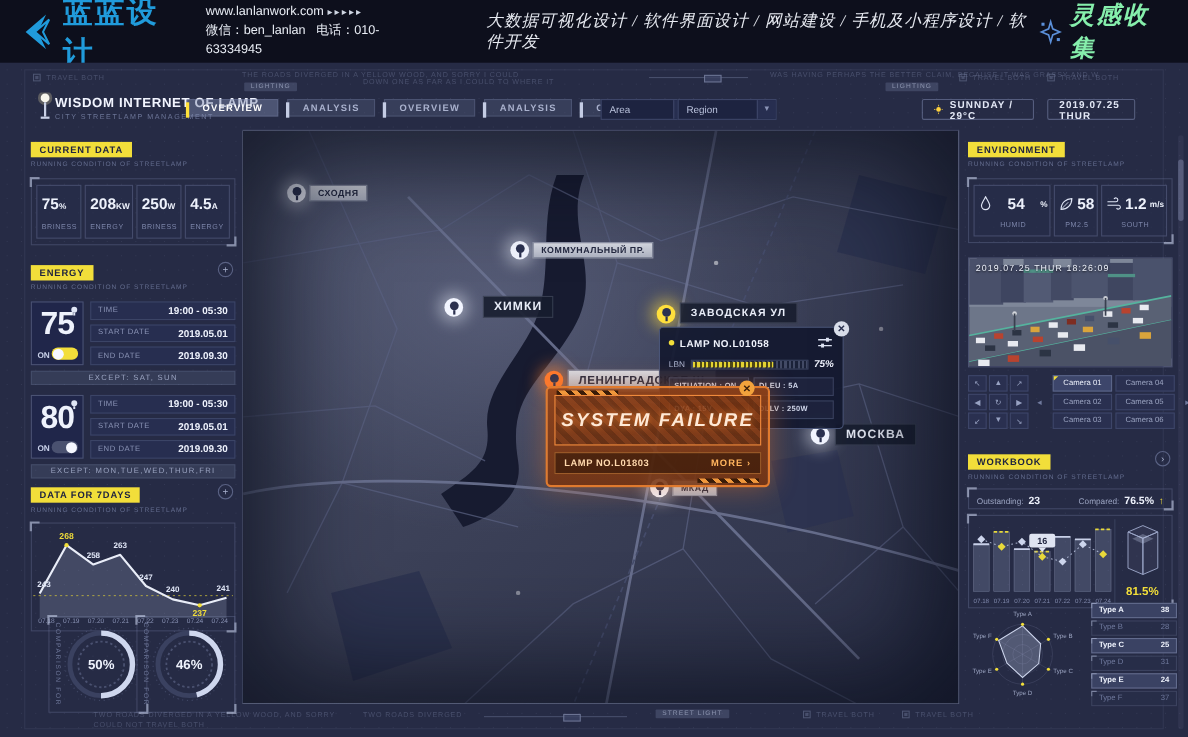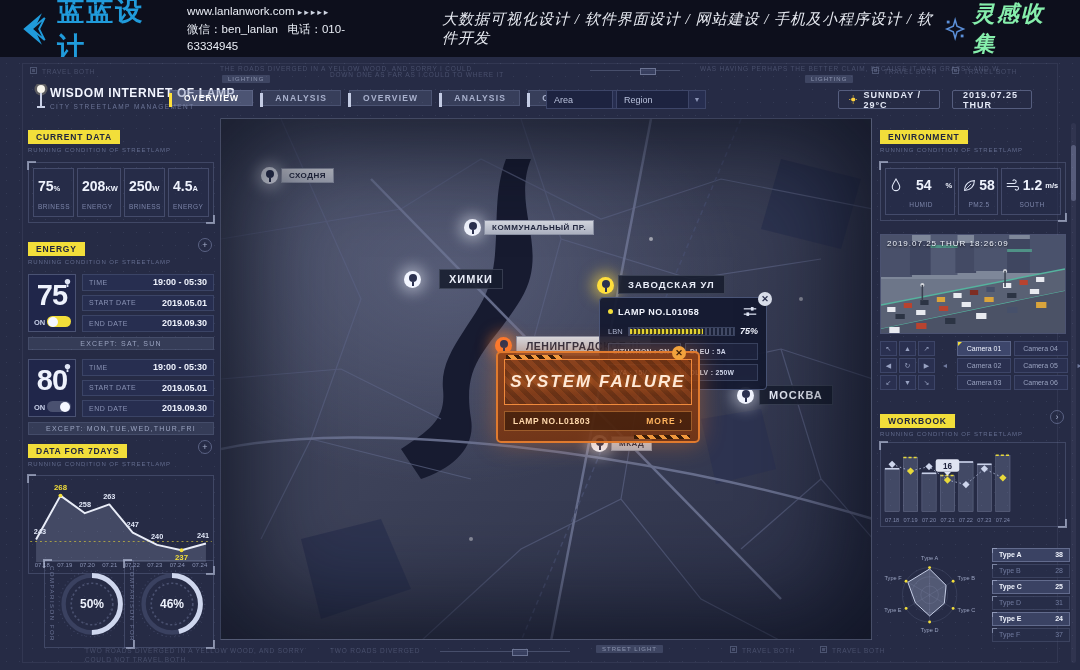--- a/index.html
+++ b/index.html
@@ -658,20 +658,27 @@
         <div class="cambtn">Camera 06</div>
       </div>
       <span class="camarr">▸</span>
     </div>
   </div>
 
   <div class="panel" style="left:880px; top:398px;margin-top:12px;">
     <div class="badge">WORKBOOK</div>
     <div class="circle-btn" style="top:0;">›</div>
     <div class="psub">RUNNING CONDITION OF STREETLAMP</div>
+    <div class="frame wb-stats">
+      <span><span class="k">Outstanding:</span>
+        <span class="v">23</span></span>
+      <span><span class="k">Compared:</span>
+        <span class="v">76.5%</span>
+        <span class="up">↑</span></span>
+    </div>
     <div class="frame wb-chart">
       <svg width="130" height="80" viewBox="0 0 126 78">
         <g fill="rgba(140,150,185,0.28)" stroke="rgba(170,180,210,0.45)" stroke-width="0.5">
           <rect x="1.5" y="22.2" width="14" height="41.8"></rect>
             <rect x="19.5" y="11.2" width="14" height="52.8"></rect>
           <rect x="37.5" y="26.6" width="14" height="37.4"></rect>
             <rect x="55.5" y="28.8" width="14" height="35.2"></rect>
           <rect x="73.5" y="15.6" width="14" height="48.4"></rect>
             <rect x="91.5" y="17.8" width="14" height="46.2"></rect>
           <rect x="109.5" y="9" width="14" height="55"></rect>
@@ -703,20 +710,31 @@
         <g font-size="5.5" fill="#7e87aa" text-anchor="middle">
           <text x="8.5" y="74">07.18</text>
           <text x="26.5" y="74">07.19</text>
           <text x="44.5" y="74">07.20</text>
           <text x="62.5" y="74">07.21</text>
           <text x="80.5" y="74">07.22</text>
           <text x="98.5" y="74">07.23</text>
           <text x="116.5" y="74">07.24</text>
         </g>
       </svg>
+      <div class="wb-side">
+        <svg width="40" height="58" viewBox="0 0 40 60">
+          <g stroke="#9aa5c6" stroke-width="0.9" fill="rgba(160,170,205,0.08)">
+            <polygon points="20,6 34,12 20,18 6,12"></polygon>
+            <polygon points="6,12 6,46 20,52 20,18"></polygon>
+            <polygon points="34,12 34,46 20,52 20,18"></polygon>
+          </g>
+          <polygon points="20,14 30,18.5 20,23 10,18.5" fill="rgba(200,210,235,0.30)"></polygon>
+        </svg>
+        <div class="pct">81.5%</div>
+      </div>
     </div>
   </div>
 
   <div class="radar-wrap" style="left:880px; top:542px;">
     <svg width="112" height="104" viewBox="0 0 140 110">
       <g stroke="rgba(150,160,195,0.30)" fill="none" stroke-width="0.6">
         <circle cx="62" cy="56" r="11"></circle>
           <circle cx="62" cy="56" r="22.5"></circle>
           <circle cx="62" cy="56" r="34"></circle>
         <line x1="62" y1="56" x2="62" y2="22"></line>

